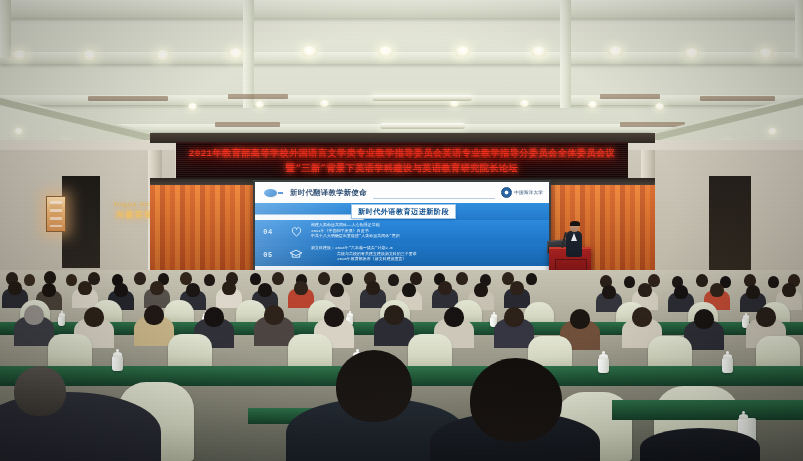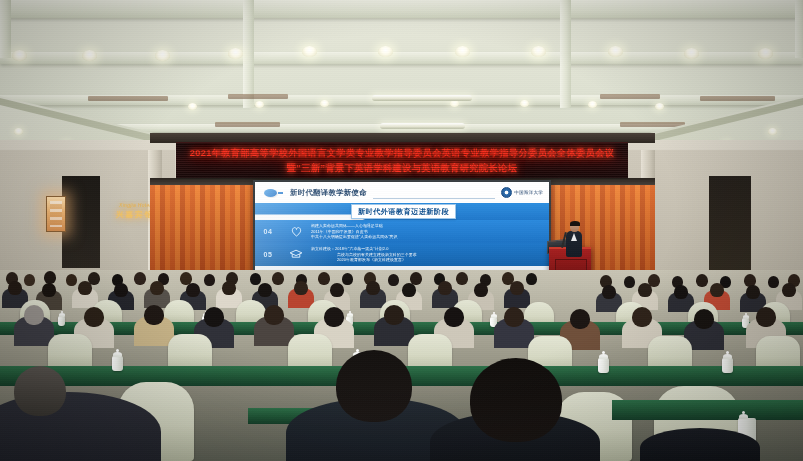--- a/index.html
+++ b/index.html
@@ -4,20 +4,21 @@
 <title>Conference Hall Photo</title>
 <style>
   html,body{margin:0;padding:0;background:#000;}
   body{font-family:"Liberation Sans", sans-serif;}
 
   #scene{
     position:relative;
     width:803px;height:461px;
     overflow:hidden;
     background:#2b2f2a;
+    font-family:Liberation Mono, monospace;
   }
 
   
   .ceiling{
     position:absolute;left:0;top:0;width:803px;height:152px;
     background:
       linear-gradient(180deg,#e8e9dc 0%,#e3e5d6 30%,#dfe2d2 60%,#d6dac8 100%);
   }
   .ceil-beam{
     position:absolute;left:0;width:803px;

